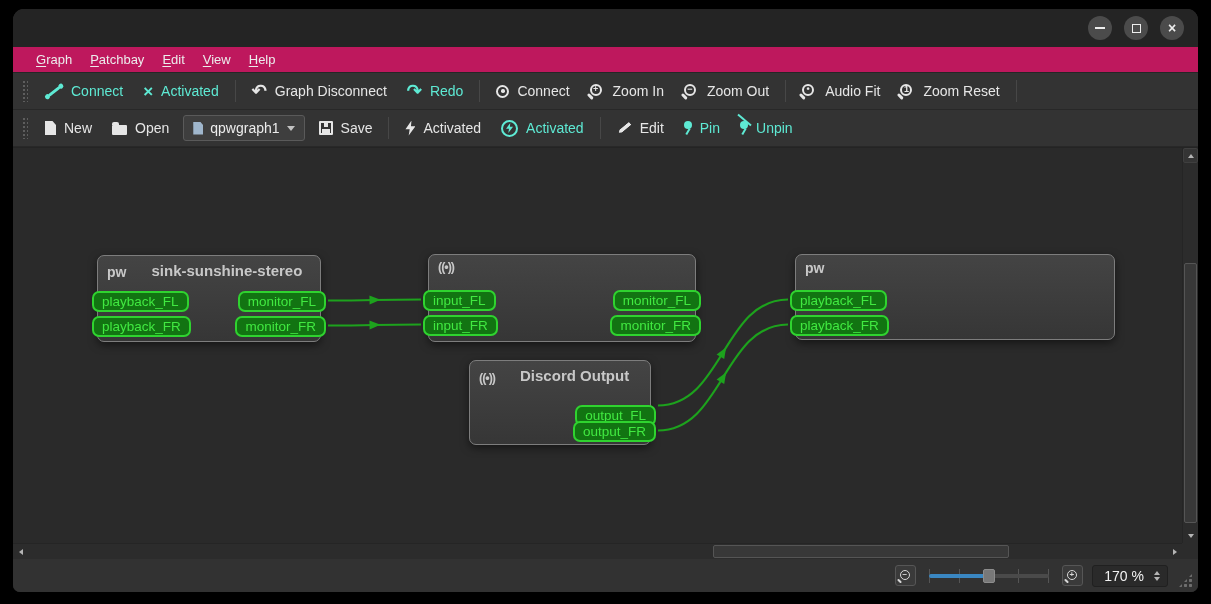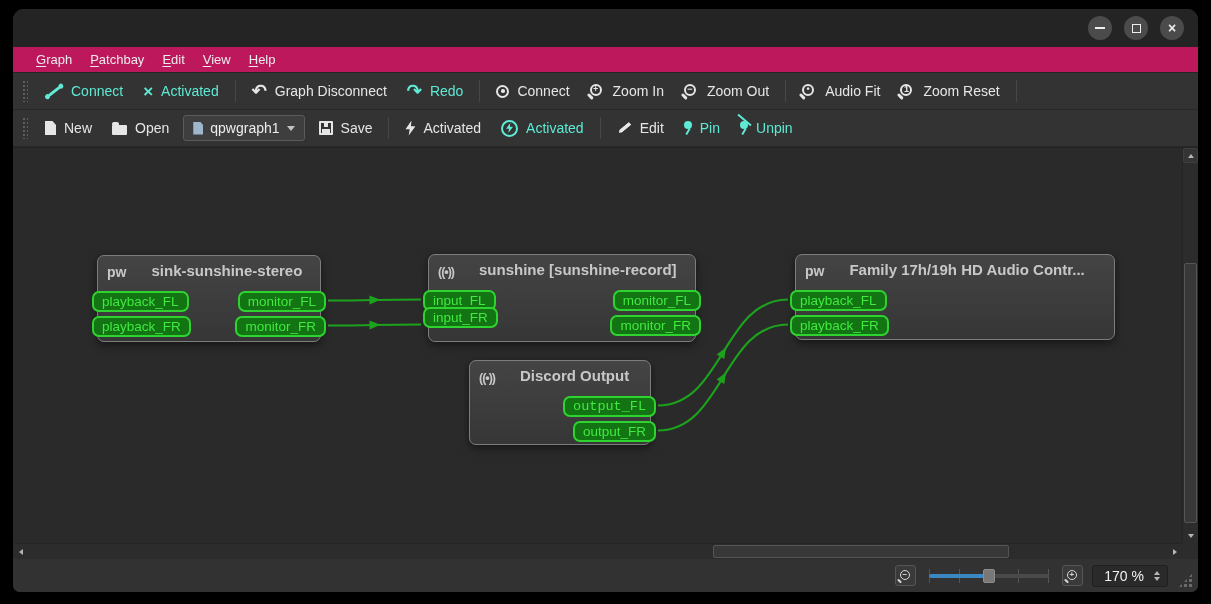--- a/index.html
+++ b/index.html
@@ -270,41 +270,39 @@
               <span class="node-title">sink-sunshine-stereo</span>
             </div>
             <div class="port in" style="top: 35px;">playback_FL</div>
             <div class="port in" style="top: 60px;">playback_FR</div>
             <div class="port out" style="top: 35px;">monitor_FL</div>
             <div class="port out" style="top: 60px;">monitor_FR</div>
           </div>
           <div class="node" style="left: 414px; top: 105px; width: 268px; height: 88px;">
             <div class="node-header">
               <span class="node-icon audio">((•))</span>
-              <span class="node-title">sunshine [sunshine-record]</span>
             </div>
             <div class="port in" style="top: 35px;">input_FL</div>
-            <div class="port in" style="top: 52px;">input_FR</div>
+            <div class="port in" style="top: 60px;">input_FR</div>
             <div class="port out" style="top: 35px;">monitor_FL</div>
             <div class="port out" style="top: 60px;">monitor_FR</div>
           </div>
           <div class="node" style="left: 781px; top: 105px; width: 320px; height: 86px;">
             <div class="node-header">
               <span class="node-icon">pw</span>
-              <span class="node-title">Family 17h/19h HD Audio Contr...</span>
             </div>
             <div class="port in" style="top: 35px;">playback_FL</div>
             <div class="port in" style="top: 60px;">playback_FR</div>
           </div>
           <div class="node" style="left: 455px; top: 211px; width: 182px; height: 85px;">
             <div class="node-header">
               <span class="node-icon audio">((•))</span>
               <span class="node-title">Discord Output</span>
             </div>
-            <div class="port out" style="top: 35px; font-family: Liberation Mono, monospace;">output_FL</div>
+            <div class="port out" style="top: 44px;">output_FL</div>
             <div class="port out" style="top: 60px;">output_FR</div>
           </div>
         </div>
     </div>
     <div class="vscroll">
       <div class="sc-btn v-up">
           <span class="tri up-s"></span>
         </div>
       <div class="v-thumb"></div>
       <div class="sc-btn v-down">

